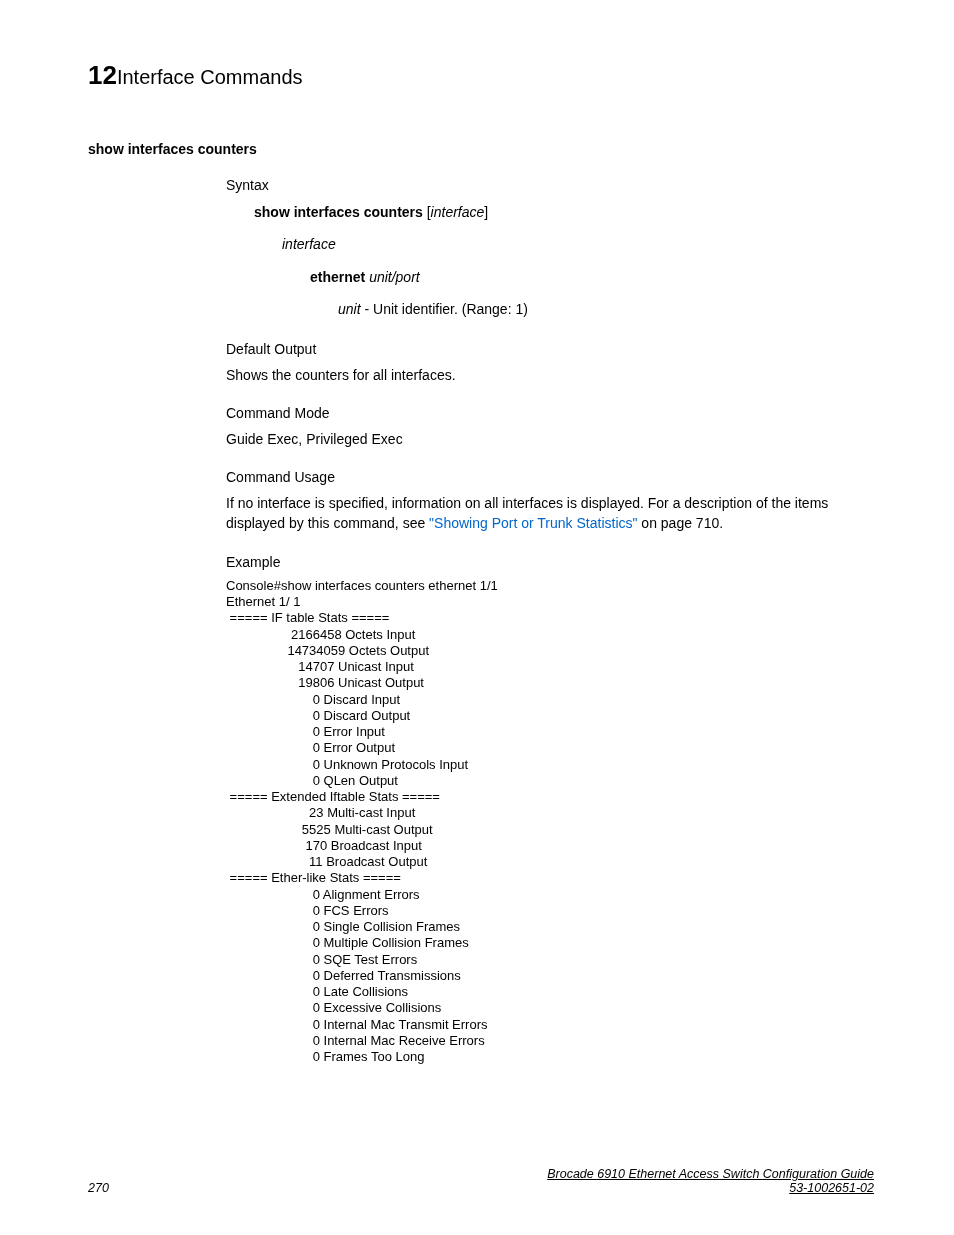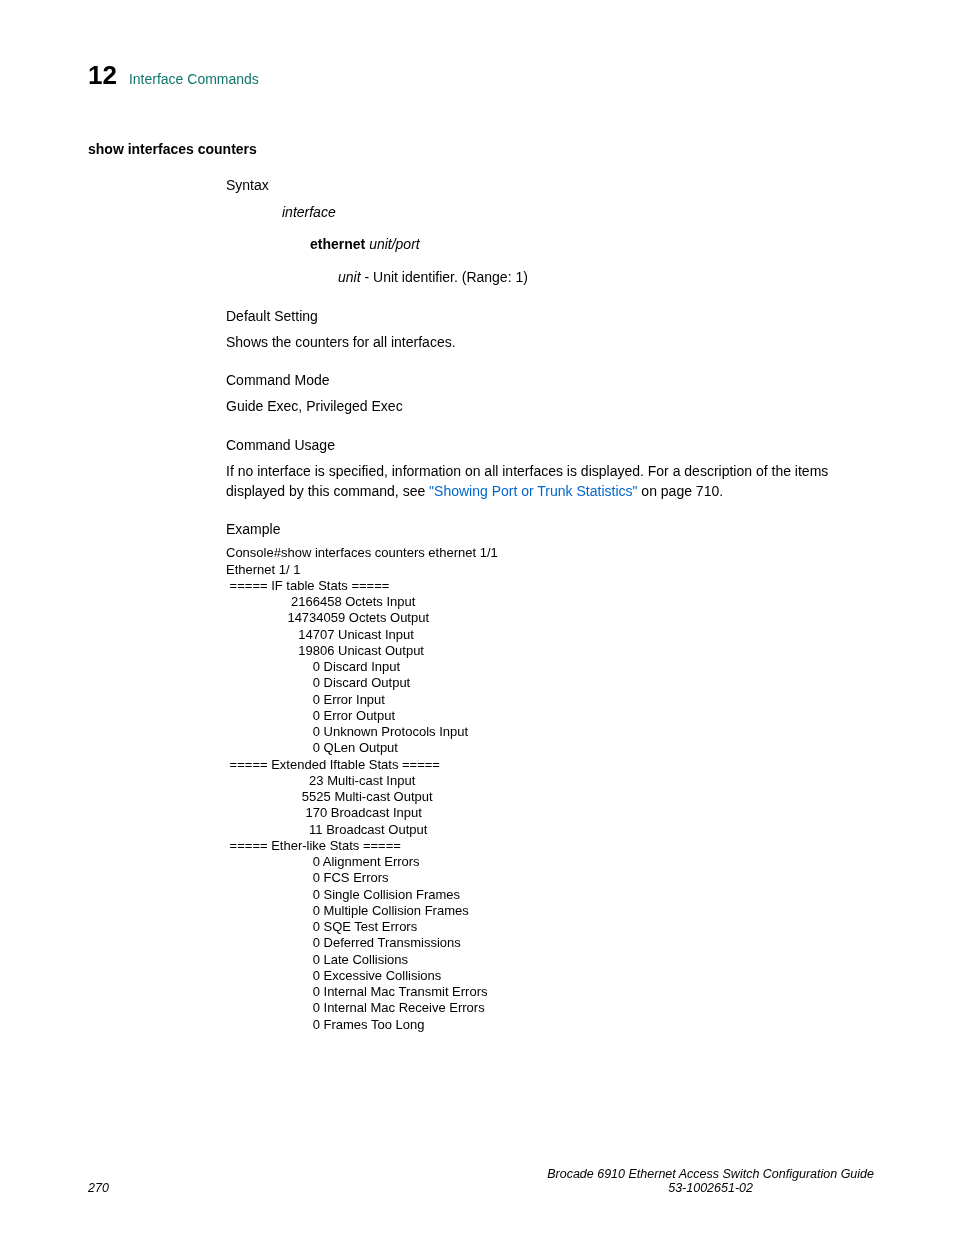--- a/index.html
+++ b/index.html
@@ -16,30 +16,29 @@
   }
   .page {
     padding: 60px 80px 40px 88px;
     box-sizing: border-box;
     height: 100%;
     position: relative;
   }
   .header-row {
     display: flex;
     align-items: baseline;
-    gap: 12px;
     margin-bottom: 50px;
   }
   .chapter-num {
     font-size: 26px;
     font-weight: bold;
   }
   .chapter-title {
-    font-size: 14px;
-    color: #0f766e;
+    font-size: 20px;
+    color: #000000;
   }
   .cmd-title {
     font-weight: bold;
     margin-bottom: 8px;
     font-size: 14px;
   }
   .indent1 { margin-left: 138px; }
   .desc { margin-bottom: 22px; line-height: 1.4; }
   .section-h {
     font-weight: normal;
@@ -70,46 +69,50 @@
     position: absolute;
     bottom: 40px;
     left: 88px;
     right: 80px;
     font-style: italic;
     font-size: 12.5px;
     display: flex;
     justify-content: space-between;
     align-items: flex-end;
   }
-  .footer-right { text-align: center; }
+  .footer-right { text-align: right; text-decoration: underline; }
 </style>
 </head>
 <body>
 
 <div class="page">
   <div class="header-row">
     <span class="chapter-num">12</span>
     <span class="chapter-title">Interface Commands</span>
   </div>
 
   <div class="cmd-title">show interfaces counters</div>
 
   <div class="indent1">
 
     <div class="section-h">Syntax</div>
+    <div class="syntax-line">
+      <span class="bold">show interfaces counters</span>
+      <span> [</span><span class="italic">interface</span><span>]</span>
+    </div>
     <div class="syntax-sub1 italic">interface</div>
     <div class="syntax-sub2">
       <span class="bold">ethernet</span>
       <span> </span><span class="italic">unit/port</span>
     </div>
     <div class="syntax-sub3">
       <span class="italic">unit</span><span> - Unit identifier. (Range: 1)</span>
     </div>
 
-    <div class="section-h">Default Setting</div>
+    <div class="section-h">Default Output</div>
     <div class="body-text">Shows the counters for all interfaces.</div>
 
     <div class="section-h">Command Mode</div>
     <div class="body-text">Guide Exec, Privileged Exec</div>
 
     <div class="section-h">Command Usage</div>
     <div class="body-text">
       <span>If no interface is specified, information on all interfaces is displayed. For a description of the items displayed by this command, see </span><span class="link">"Showing Port or Trunk Statistics"</span><span> on page 710.</span>
     </div>
 

